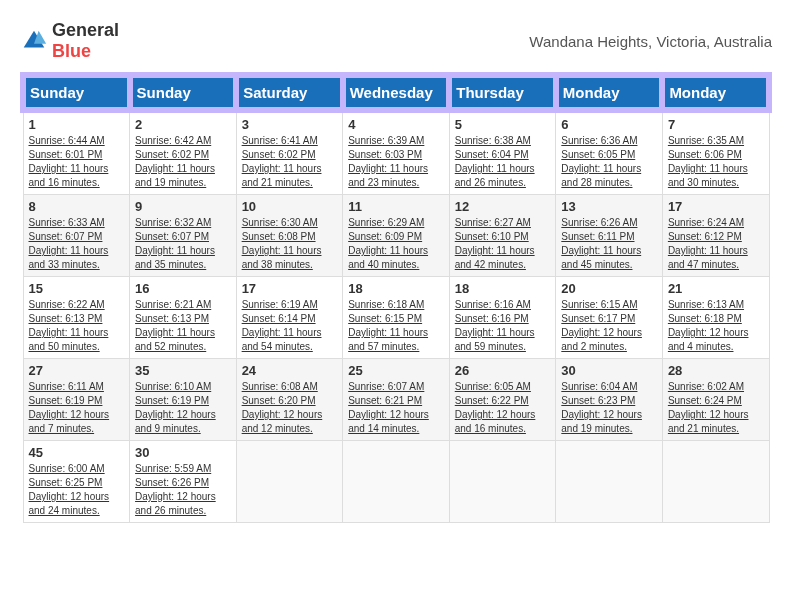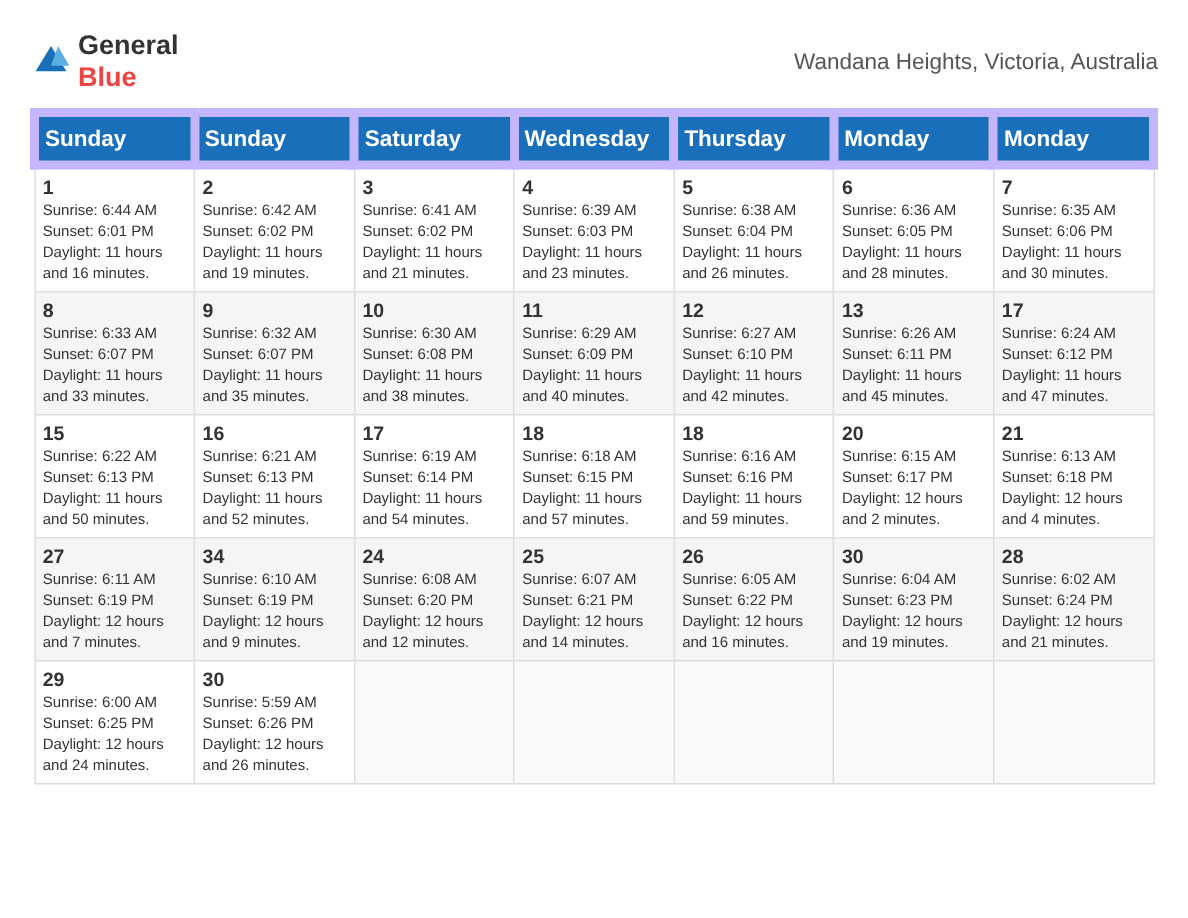--- a/index.html
+++ b/index.html
@@ -66,20 +66,21 @@
     .day-number {
       font-size: 13px;
       font-weight: bold;
       display: block;
       margin-bottom: 2px;
     }
     .day-info {
       font-size: 10px;
       line-height: 1.4;
       color: #333;
+      text-decoration: underline;
     }
     .empty-cell {
       background: #f9f9f9 !important;
     }
     .logo-wrap {
       display: flex;
       flex-direction: column;
       align-items: flex-start;
     }
   </style>
@@ -294,21 +295,21 @@
       <tr>
         <td>
         <span class="day-number">27</span>
         <div class="day-info">
           Sunrise: 6:11 AM<br>
           Sunset: 6:19 PM<br>
           Daylight: 12 hours and 7 minutes.
         </div>
       </td>
         <td>
-        <span class="day-number">34</span>
+        <span class="day-number">35</span>
         <div class="day-info">
           Sunrise: 6:10 AM<br>
           Sunset: 6:19 PM<br>
           Daylight: 12 hours and 9 minutes.
         </div>
       </td>
         <td>
         <span class="day-number">24</span>
         <div class="day-info">
           Sunrise: 6:08 AM<br>
@@ -344,21 +345,21 @@
         <span class="day-number">28</span>
         <div class="day-info">
           Sunrise: 6:02 AM<br>
           Sunset: 6:24 PM<br>
           Daylight: 12 hours and 21 minutes.
         </div>
       </td>
       </tr>
       <tr>
         <td>
-        <span class="day-number">29</span>
+        <span class="day-number">45</span>
         <div class="day-info">
           Sunrise: 6:00 AM<br>
           Sunset: 6:25 PM<br>
           Daylight: 12 hours and 24 minutes.
         </div>
       </td>
         <td>
         <span class="day-number">30</span>
         <div class="day-info">
           Sunrise: 5:59 AM<br>

